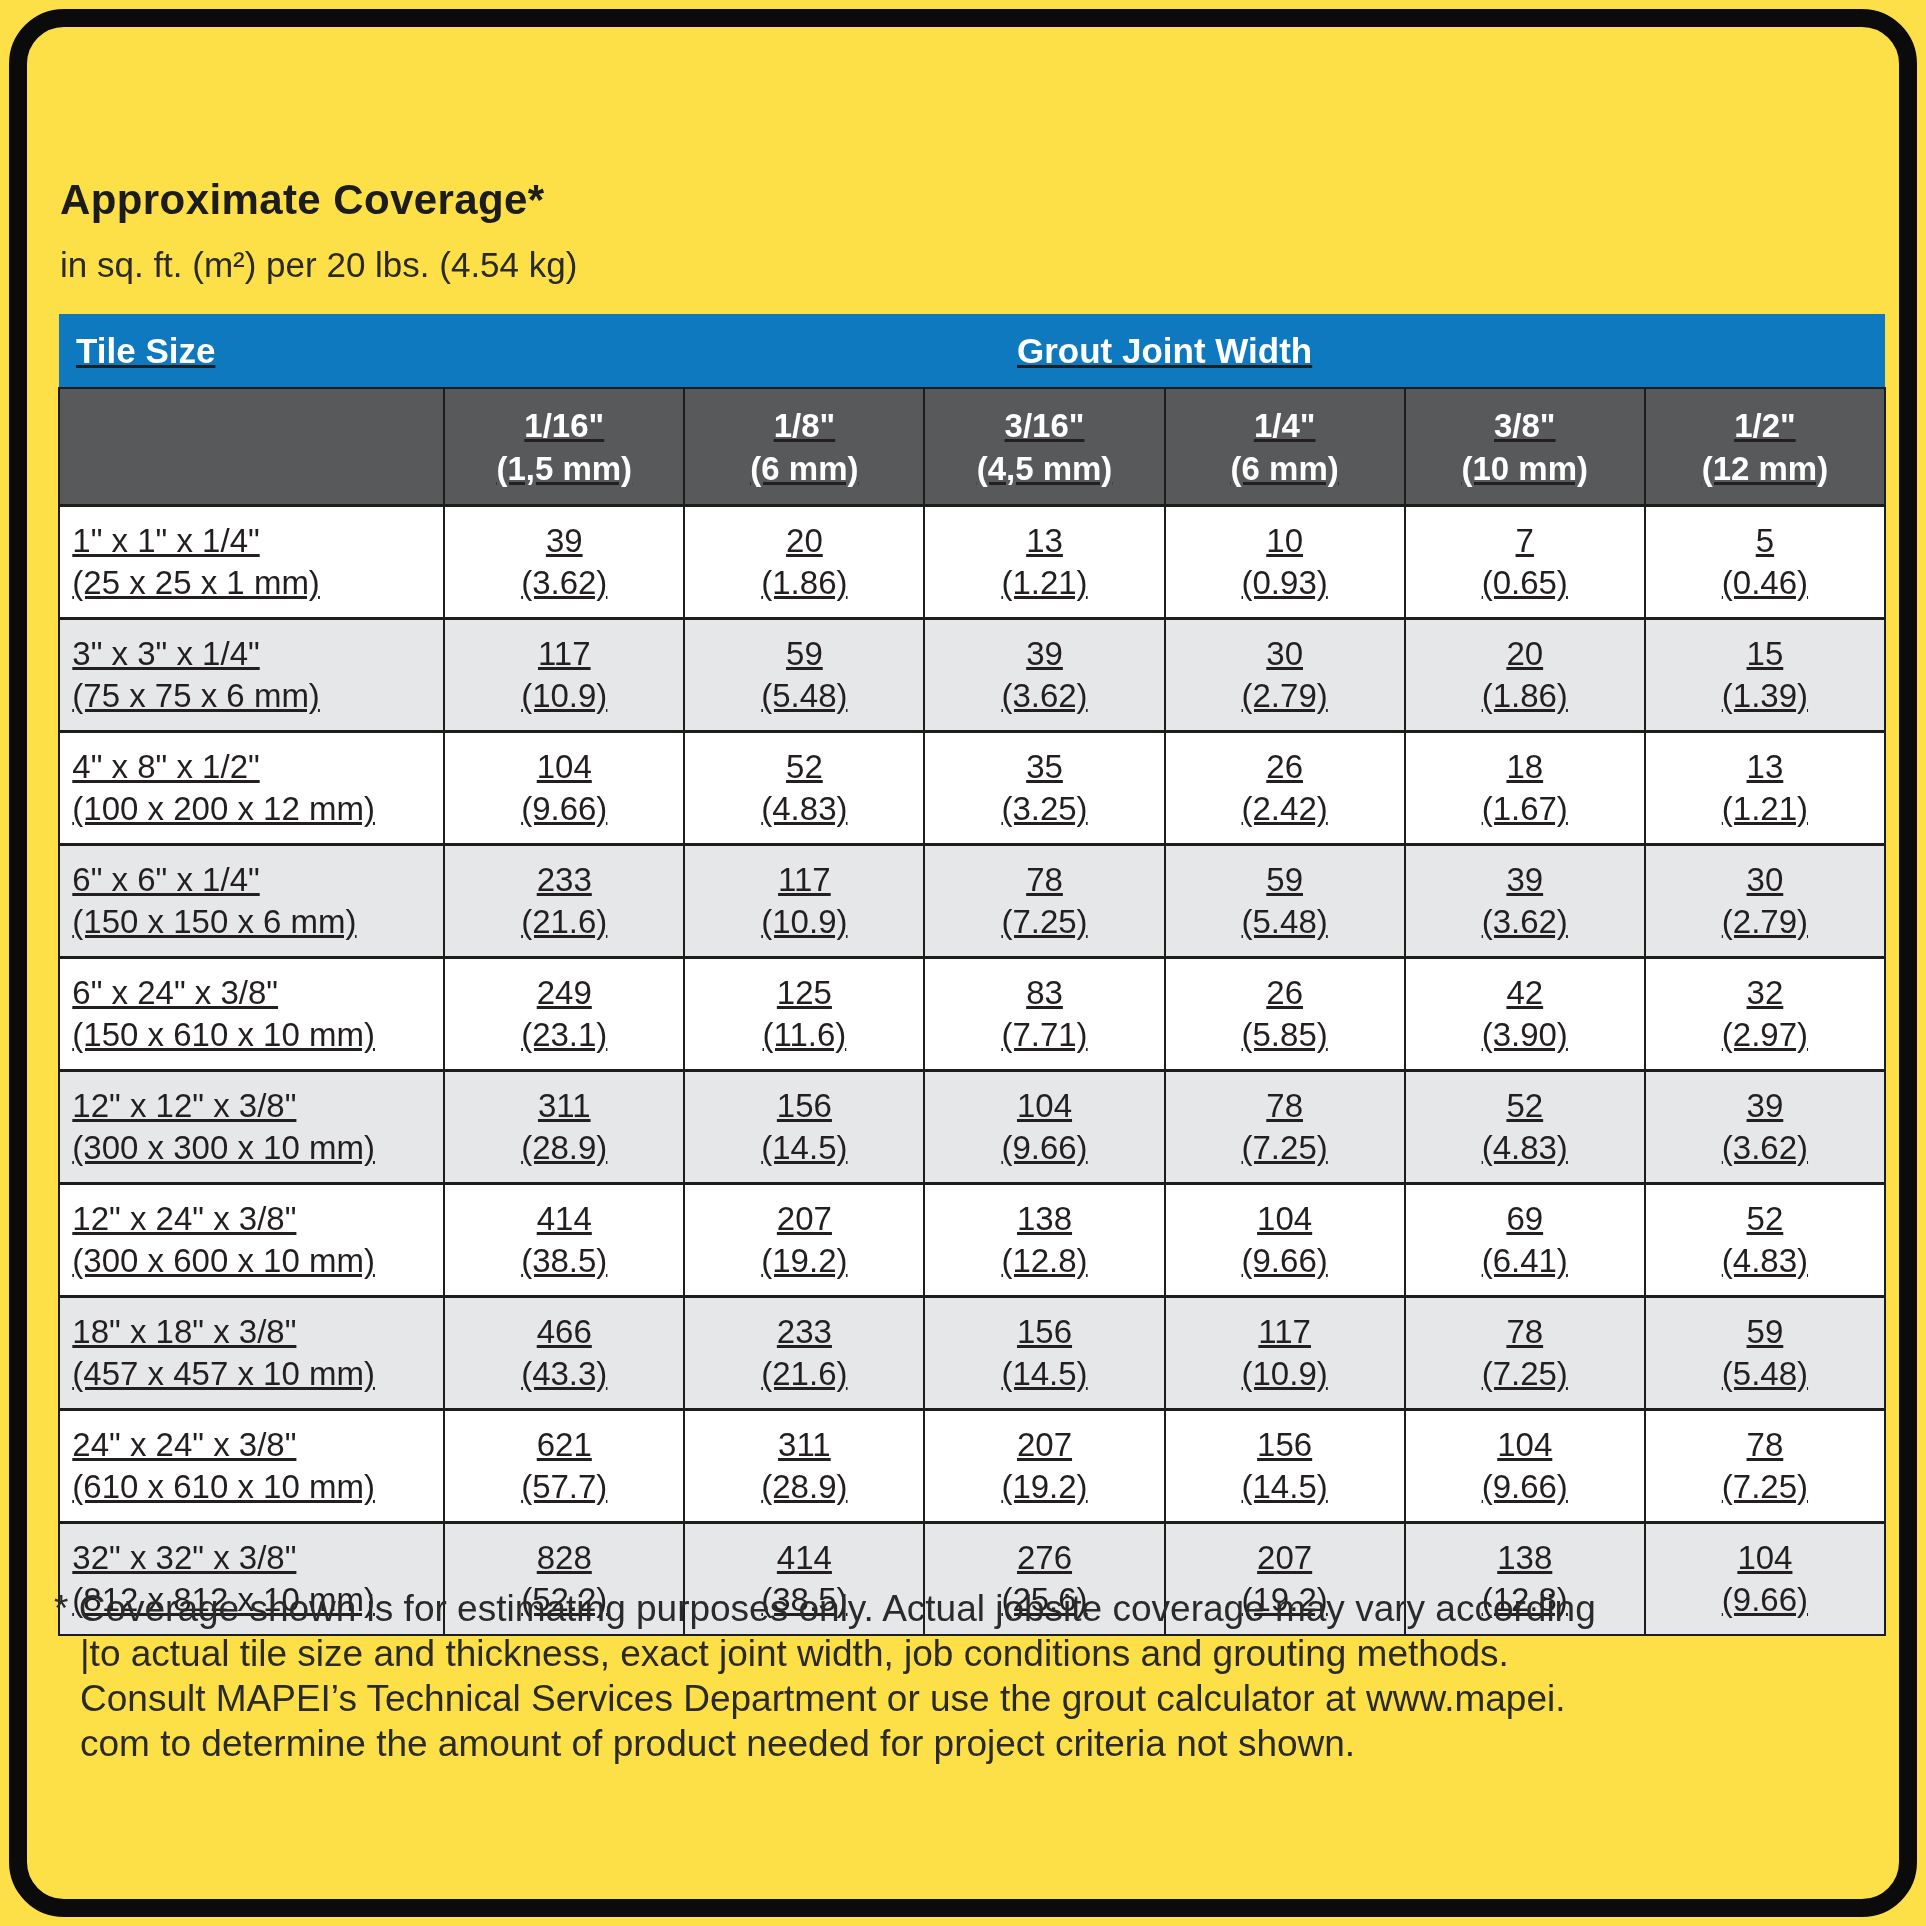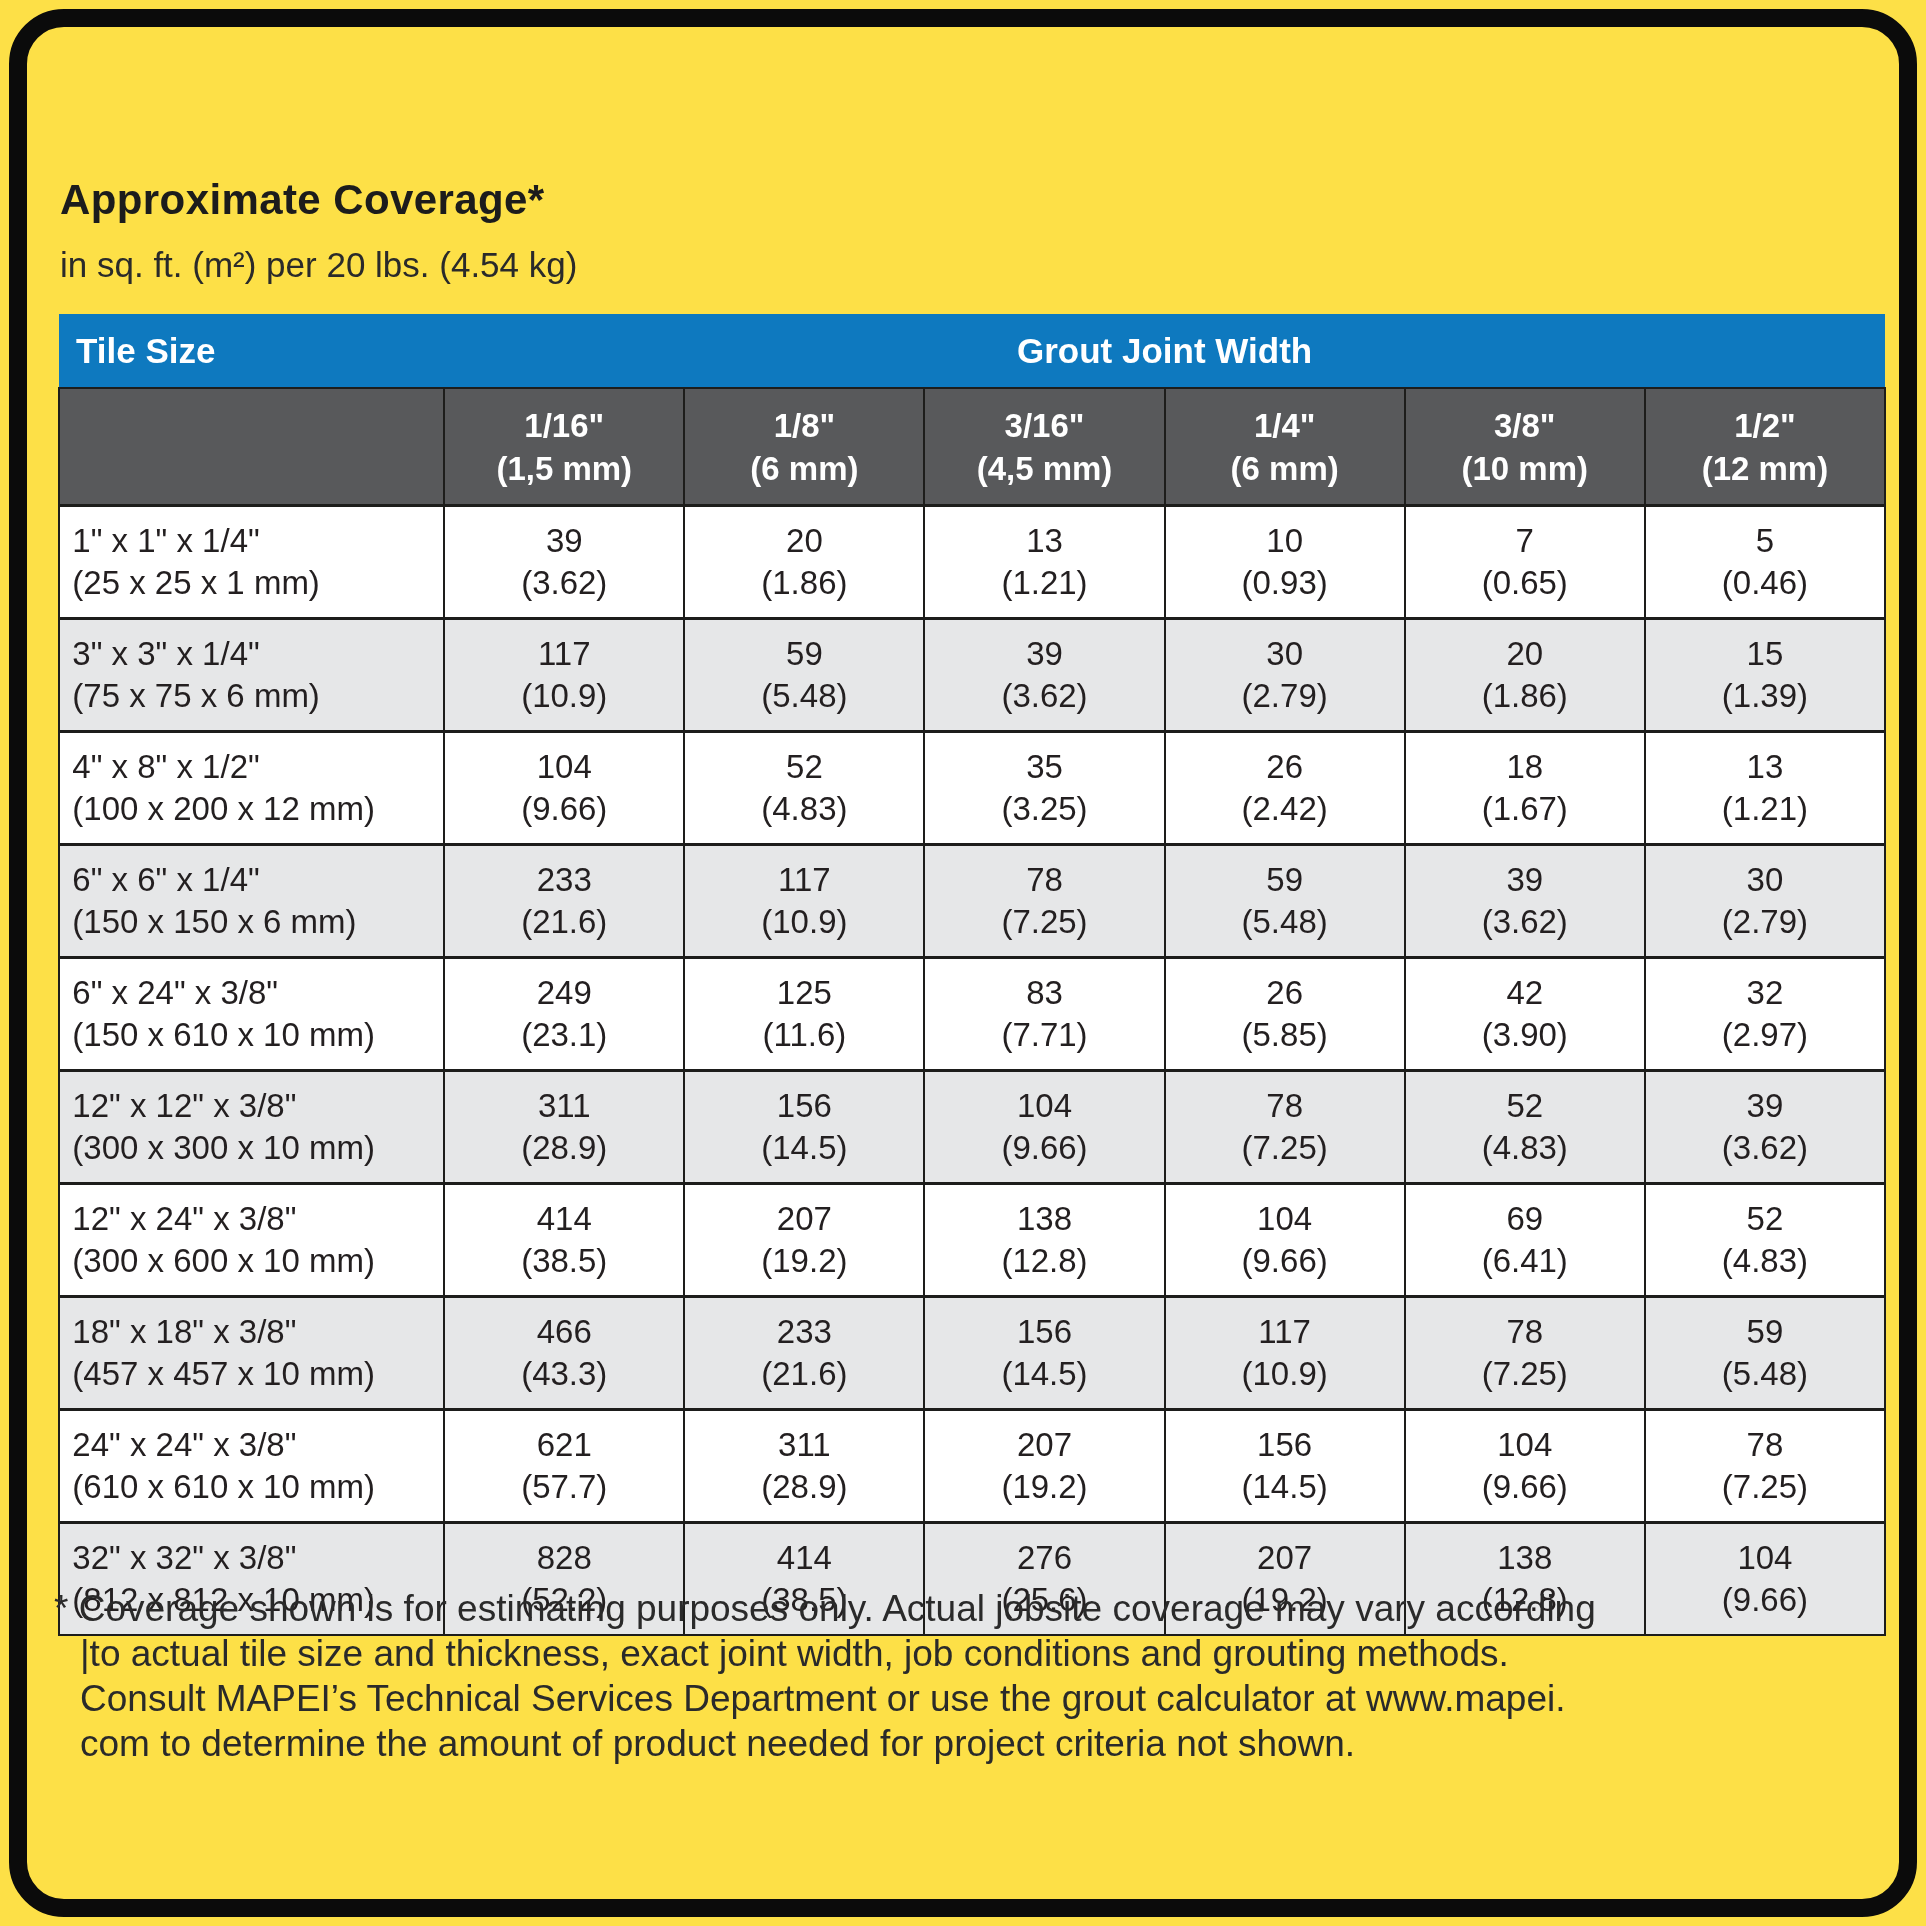--- a/index.html
+++ b/index.html
@@ -42,20 +42,21 @@
     font-weight: 400;
     color: #2a2a2a;
   }
   table.coverage {
     position: absolute;
     left: 58px;
     top: 314px;
     width: 1828px;
     border-collapse: collapse;
     table-layout: fixed;
+    text-decoration: underline;
   }
   col.c-tile { width: 385px; }
   col.c-val  { width: 240px; }
 
   tr.blue-row th {
     background: #0E79BF;
     color: #ffffff;
     height: 71px;
     font-size: 35px;
     font-weight: 700;

